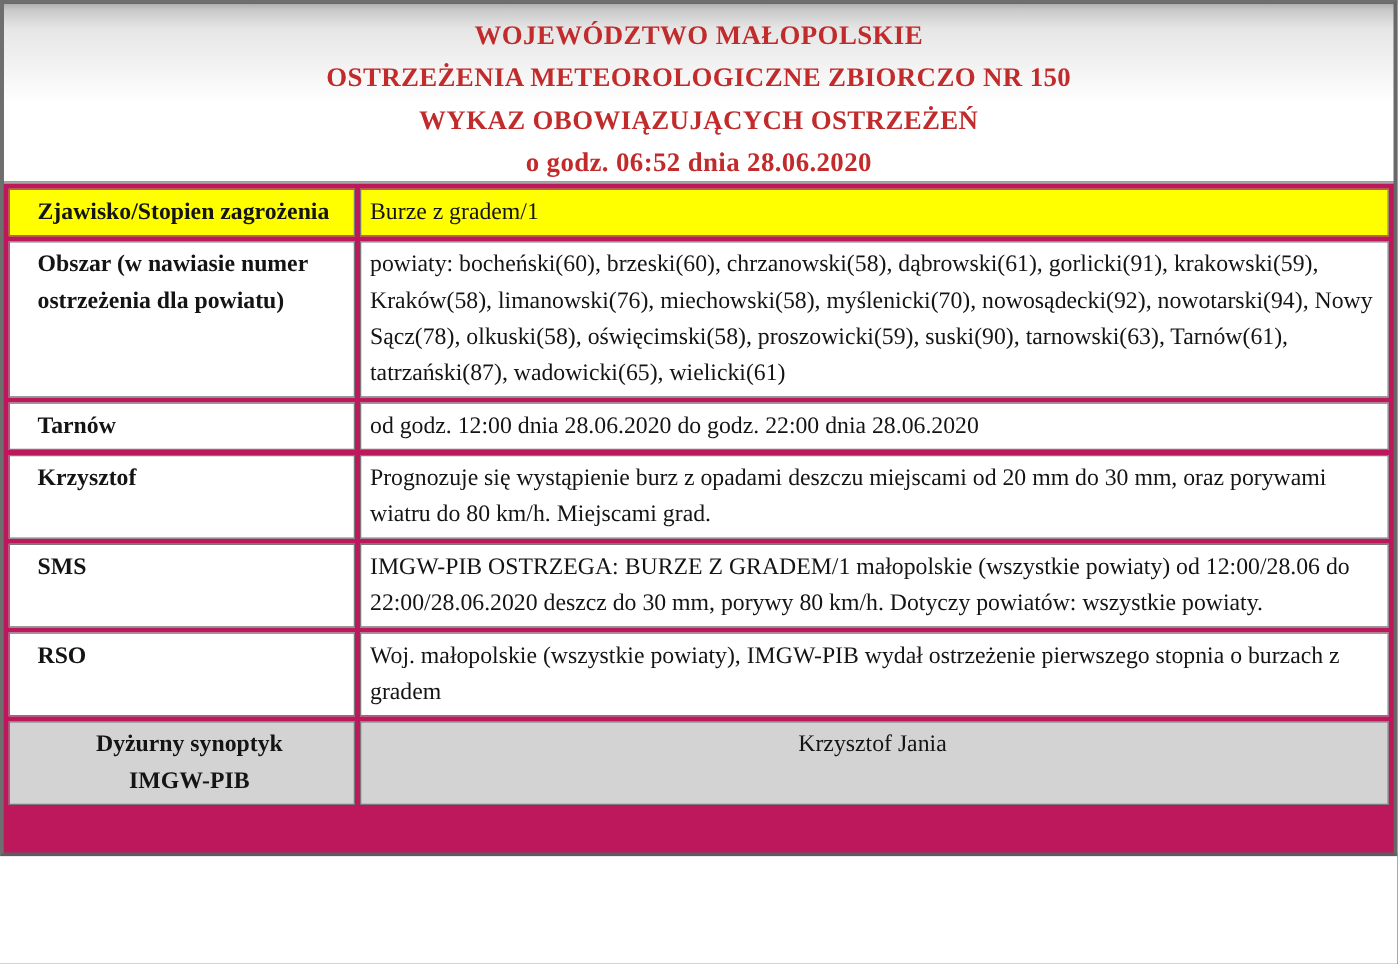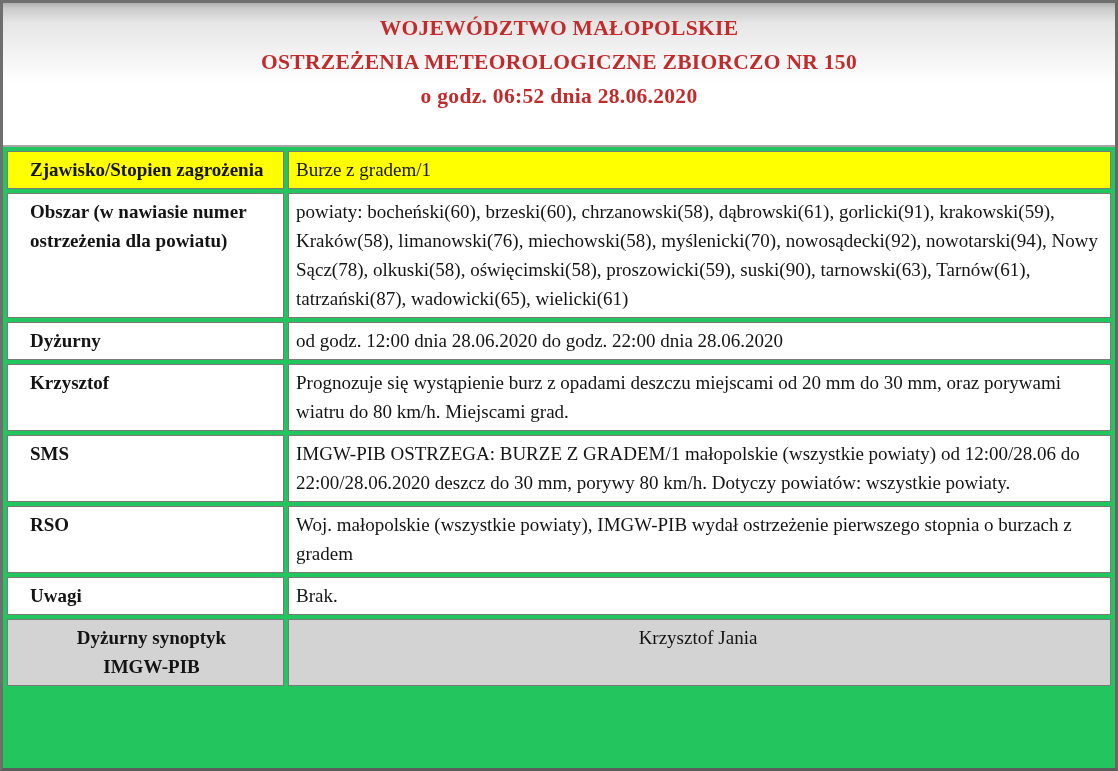--- a/index.html
+++ b/index.html
@@ -3,27 +3,27 @@
 <meta charset="utf-8">
 <style>
   html, body {
     margin: 0;
     padding: 0;
     background: #ffffff;
     font-family: "Liberation Serif", "DejaVu Serif", serif;
   }
   .page {
     width: 1118px;
-    height: 771px;
+    height: 685px;
     box-sizing: border-box;
     border-top: 3px solid #6e6e6e;
     border-left: 3px solid #6e6e6e;
     border-right: 3px solid #686868;
     border-bottom: 3px solid #5c5c5c;
-    background: #22c55e;
+    background: #be185d;
     overflow: hidden;
   }
   .header {
     box-sizing: border-box;
     height: 144px;
     background: linear-gradient(to bottom, #aeaeae 0px, #c9c9c9 5px, #e6e6e6 20px, #ffffff 80px);
     border-bottom: 2px solid #a6a6a6;
     text-align: center;
     padding-top: 8px;
   }
@@ -62,57 +62,54 @@
   tr.h-tall td    { height: 58px; }
 </style>
 </head>
 <body>
 
 <div class="page">
 
   <div class="header">
     <div class="line">WOJEWÓDZTWO MAŁOPOLSKIE</div>
     <div class="line">OSTRZEŻENIA METEOROLOGICZNE ZBIORCZO NR 150</div>
+    <div class="line">WYKAZ OBOWIĄZUJĄCYCH OSTRZEŻEŃ</div>
     <div class="line">o godz. 06:52 dnia 28.06.2020</div>
   </div>
 
   <table class="warnings">
     <colgroup>
       <col class="c-label">
       <col class="c-value">
     </colgroup>
     <tbody>
       <tr class="hl-yellow">
         <td class="label">Zjawisko/Stopien zagrożenia</td>
         <td class="value">Burze z gradem/1</td>
       </tr>
       <tr>
         <td class="label">Obszar (w nawiasie numer ostrzeżenia dla powiatu)</td>
         <td class="value">powiaty: bocheński(60), brzeski(60), chrzanowski(58), dąbrowski(61), gorlicki(91), krakowski(59), Kraków(58), limanowski(76), miechowski(58), myślenicki(70), nowosądecki(92), nowotarski(94), Nowy Sącz(78), olkuski(58), oświęcimski(58), proszowicki(59), suski(90), tarnowski(63), Tarnów(61), tatrzański(87), wadowicki(65), wielicki(61)</td>
       </tr>
       <tr>
-        <td class="label">Dyżurny</td>
+        <td class="label">Tarnów</td>
         <td class="value">od godz. 12:00 dnia 28.06.2020 do godz. 22:00 dnia 28.06.2020</td>
       </tr>
       <tr class="h-tall">
         <td class="label">Krzysztof</td>
         <td class="value">Prognozuje się wystąpienie burz z opadami deszczu miejscami od 20 mm do 30 mm, oraz porywami wiatru do 80 km/h. Miejscami grad.</td>
       </tr>
       <tr>
         <td class="label">SMS</td>
         <td class="value">IMGW-PIB OSTRZEGA: BURZE Z GRADEM/1 małopolskie (wszystkie powiaty) od 12:00/28.06 do 22:00/28.06.2020 deszcz do 30 mm, porywy 80 km/h. Dotyczy powiatów: wszystkie powiaty.</td>
       </tr>
       <tr class="h-tall">
         <td class="label">RSO</td>
         <td class="value">Woj. małopolskie (wszystkie powiaty), IMGW-PIB wydał ostrzeżenie pierwszego stopnia o burzach z gradem</td>
       </tr>
-      <tr>
-        <td class="label">Uwagi</td>
-        <td class="value">Brak.</td>
-      </tr>
       <tr class="hl-gray h-tall">
         <td class="label">Dyżurny synoptyk
 IMGW-PIB</td>
         <td class="value">Krzysztof Jania</td>
       </tr>
     </tbody>
   </table>
 
 </div>
 

